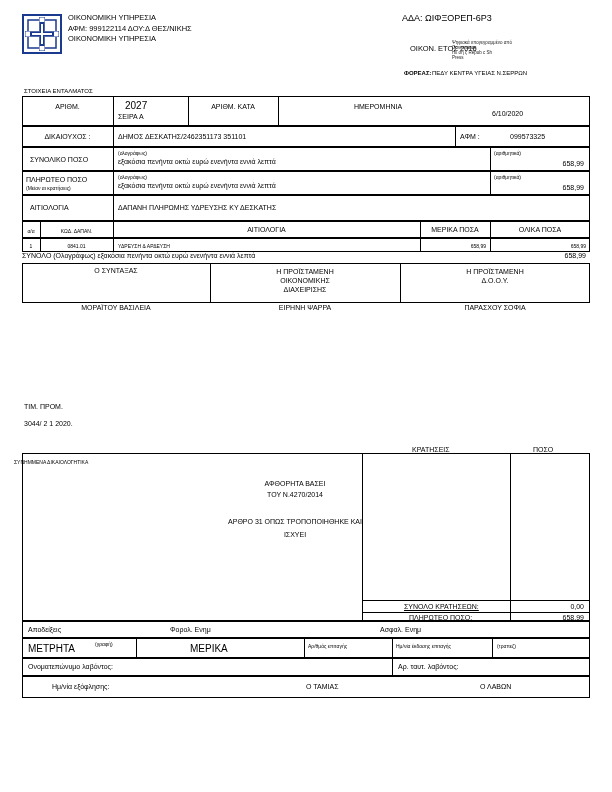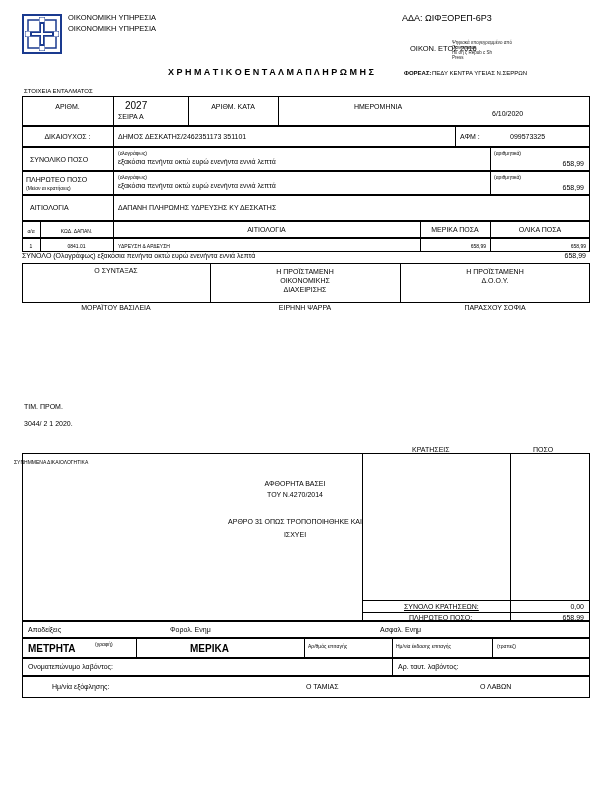--- a/index.html
+++ b/index.html
@@ -15,21 +15,21 @@
   .page{position:relative;width:612px;height:792px;}
   .abs{position:absolute;}
   .bx{position:absolute;border:1px solid #000;box-sizing:border-box;}
   .ctr{text-align:center;}
   .rt{text-align:right;}
   .b{font-weight:bold;}
   .u{text-decoration:underline;}
   .sm{font-size:6px;}
   .xs{font-size:5px;}
   .md{font-size:9px;}
-  .lg{font-size:10px;font-weight:bold;}
+  .lg{font-size:10px;}
   .hdr-emblem{
     position:absolute;left:22px;top:14px;width:40px;height:40px;
   }
   .cell-lbl{font-size:7px;}
   .line{position:absolute;background:#000;height:1px;}
   .vline{position:absolute;background:#000;width:1px;}
   .tiny{font-size:4.5px;line-height:5px;}
 </style>
 </head>
 <body>
@@ -44,33 +44,33 @@
       <rect x="3" y="17" width="34" height="6" fill="#1a3a8f"></rect>
       <rect x="17.5" y="3.5" width="5" height="33" fill="#ffffff"></rect>
       <rect x="3.5" y="17.5" width="33" height="5" fill="#ffffff"></rect>
       <path d="M20 8 L20 32 M8 20 L32 20" stroke="#1a3a8f" stroke-width="5" fill="none"></path>
       <path d="M20 10 L20 30 M10 20 L30 20" stroke="#ffffff" stroke-width="2" fill="none"></path>
     </svg>
   </div>
 
   <div class="abs" style="left:68px;top:13px;width:230px;">
     <div style="font-size:7.5px;line-height:10.5px;">ΟΙΚΟΝΟΜΙΚΗ ΥΠΗΡΕΣΙΑ</div>
+    <div style="font-size:7.5px;line-height:10.5px;">ΑΦΜ: 999122114 ΔΟΥ:Δ ΘΕΣ/ΝΙΚΗΣ</div>
     <div style="font-size:7.5px;line-height:10.5px;">ΟΙΚΟΝΟΜΙΚΗ ΥΠΗΡΕΣΙΑ</div>
   </div>
 
   <div class="abs md" style="left:402px;top:13px;">ΑΔΑ: ΩΙΦΞΟΡΕΠ-6Ρ3</div>
 
   <div class="abs" style="left:410px;top:44px;font-size:7.5px;">ΟΙΚΟΝ. ΕΤΟΣ 2016</div>
 
   <div class="abs tiny" style="left:452px;top:40px;width:95px;color:#222;white-space:pre-line;">Ψηφιακά υπογεγραμμένο από
 Governance
 Ηε ση ς Repub c  Sh
 Ρress</div>
 
-  <div class="abs b" style="left:168px;top:67px;font-size:9px;">Χ Ρ Η Μ Α Τ Ι Κ Ο   Ε Ν Τ Α Λ Μ Α   Π Λ Η Ρ Ω Μ Η Σ</div>
 
   <div class="abs sm b" style="left:404px;top:70px;">ΦΟΡΕΑΣ:</div>
   <div class="abs sm" style="left:432px;top:70px;">ΠΕΔΥ ΚΕΝΤΡΑ ΥΓΕΙΑΣ Ν.ΣΕΡΡΩΝ</div>
 
   <div class="abs" style="left:24px;top:88px;font-size:6px;">ΣΤΟΙΧΕΙΑ ΕΝΤΑΛΜΑΤΟΣ</div>
 
   <div class="bx" style="left:22px;top:96px;width:568px;height:30px;"></div>
   <div class="vline" style="left:113px;top:96px;height:30px;"></div>
   <div class="vline" style="left:188px;top:96px;height:30px;"></div>
   <div class="vline" style="left:278px;top:96px;height:30px;"></div>

